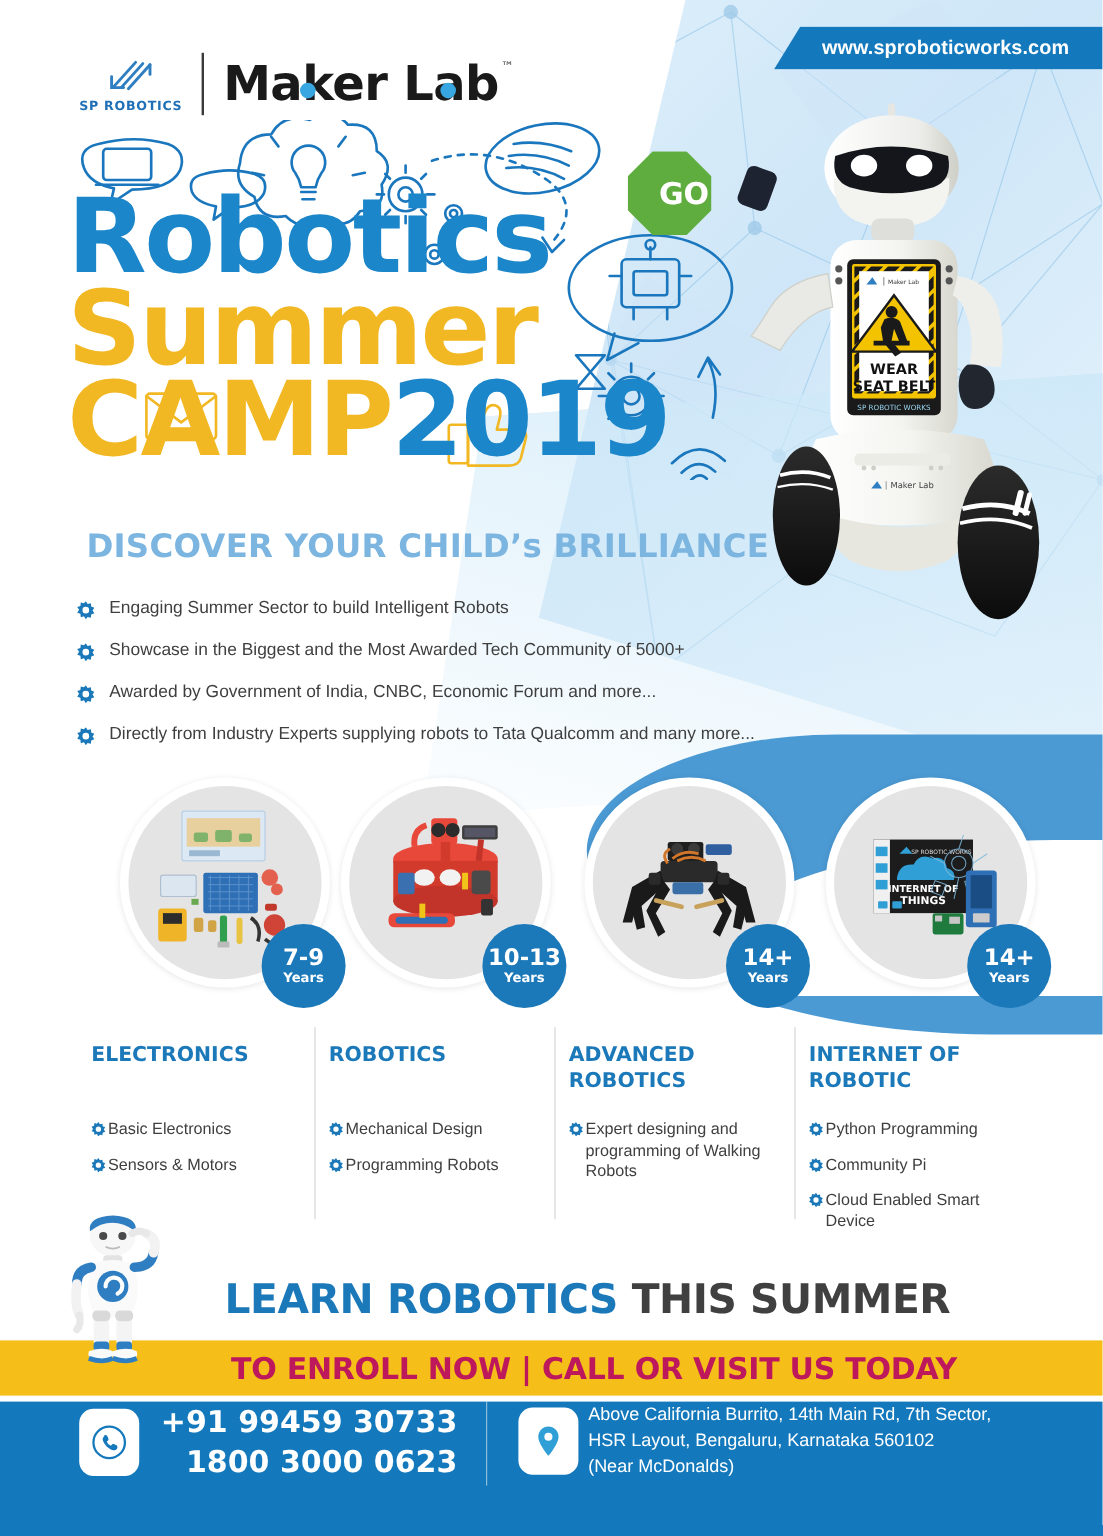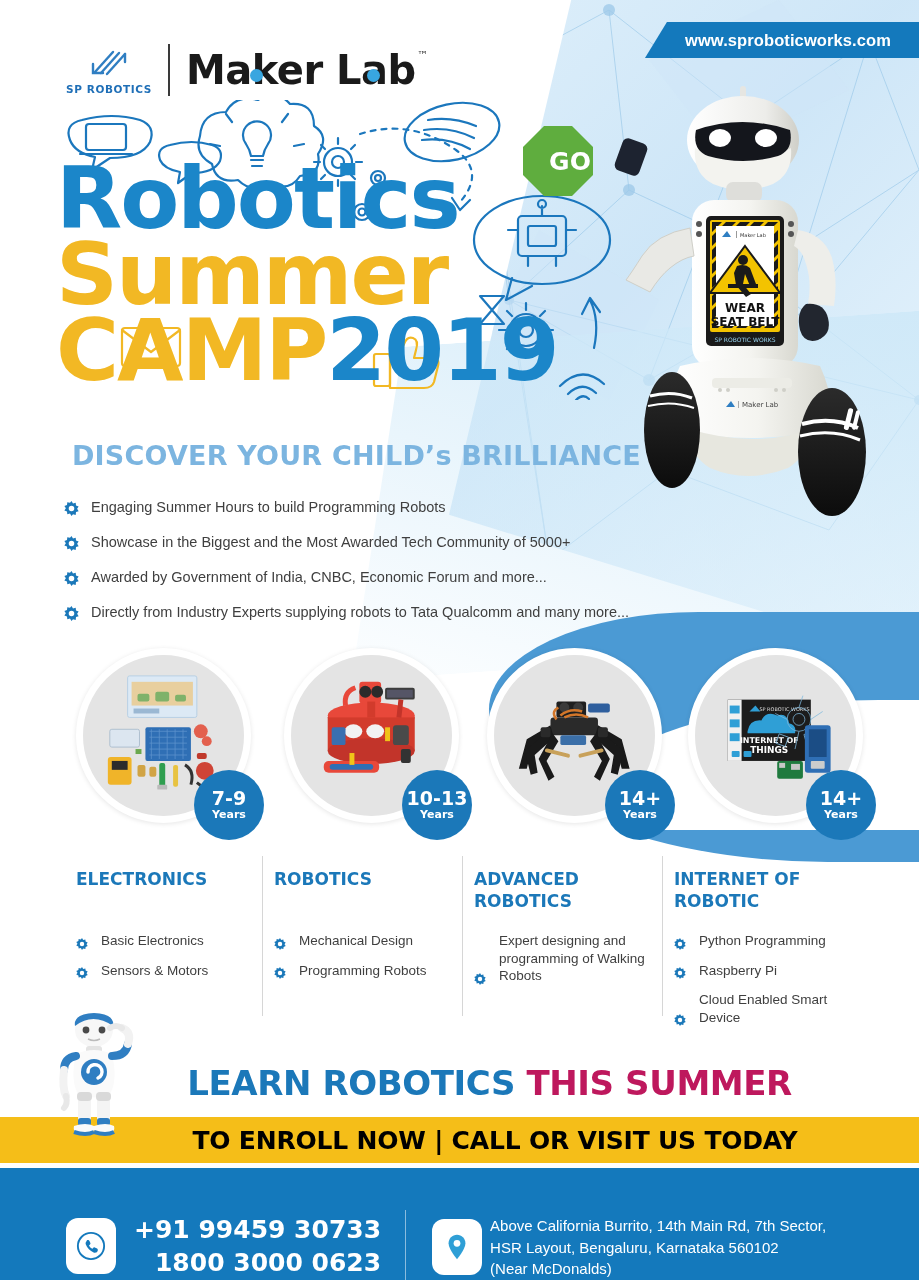--- a/index.html
+++ b/index.html
@@ -167,21 +167,21 @@
   .gear { flex: 0 0 auto; width: 15px; height: 15px; margin-top: 3px; }
   .gear svg { width: 100%; height: 100%; display: block; }
   .benefit-text {
     font-size: 14.5px; color: #3f3f3f; line-height: 1.25;
     font-family: "Liberation Sans", sans-serif;
   }
 
   
   .courses { position: absolute; top: 648px; left: 0; width: 919px; height: 220px; z-index: 4; }
   .course-circle-wrap { position: absolute; top: 0; width: 200px; height: 205px; }
-  .cc-1 { left: 76px; }
+  .cc-1 { left: 100px; }
   .cc-2 { left: 284px; }
   .cc-3 { left: 487px; }
   .cc-4 { left: 688px; }
   .circle {
     position: absolute; top: 0; left: 0;
     width: 175px; height: 175px;
     border-radius: 50%;
     background: #e4e4e4;
     border: 7px solid #ffffff;
     box-shadow: 0 1px 5px rgba(0,0,0,.10);
@@ -219,67 +219,67 @@
   }
   .cc1 { padding-left: 14px; }
   .course-title {
     font-size: 17px; font-weight: 700; color: #1b78b9;
     font-family: "DejaVu Sans", sans-serif;
     line-height: 1.3;
     min-height: 46px;
   }
   .feature-list { margin-top: 18px; }
   .feature {
-    display: flex; align-items: flex-end; gap: 13px;
+    display: flex; align-items: flex-start; gap: 2px;
     margin-bottom: 5px;
     margin-top: 12px;
   }
   .feature .gear { width: 12px; height: 12px; margin-top: 3px; }
   .feature-text { font-size: 13.5px; color: #3f3f3f; line-height: 1.3; }
 
   
   .learn-band {
     position: absolute;
     top: 1052px; left: 0; width: 919px; height: 62px;
     display: flex; align-items: center; justify-content: center;
     z-index: 5;
   }
   .learn-text {
     font-size: 34px; font-weight: 700;
     font-family: "DejaVu Sans", sans-serif;
     letter-spacing: -.4px;
     margin-left: 60px;
   }
   .learn-blue { color: #1b78b9; }
-  .learn-yellow { color: #be185d; }
+  .learn-yellow { color: #404040; }
 
   .enroll-band {
     position: absolute;
     top: 1117px; left: 0; width: 919px; height: 46px;
     background: #f5be18;
     display: flex; align-items: center; justify-content: center;
     z-index: 4;
   }
   .enroll-text {
-    font-size: 25px; font-weight: 700; color: #000000;
+    font-size: 25px; font-weight: 700; color: #be185d;
     font-family: "DejaVu Sans", sans-serif;
     letter-spacing: -.2px;
     margin-left: 71px;
   }
 
   
   .nao-robot { position: absolute; top: 1010px; left: 28px; width: 130px; height: 140px; z-index: 6; }
   .nao-robot svg { width: 100%; height: 100%; }
 
   
   .footer {
     position: absolute;
     top: 1168px; left: 0; width: 919px; height: 112px;
     background: #1479bc;
-    display: flex; align-items: flex-end;
+    display: flex; align-items: flex-start;
     z-index: 4;
   }
   .foot-phone { display: flex; align-items: center; gap: 18px; padding-left: 66px; }
   .foot-icon {
     width: 50px; height: 56px;
     background: #ffffff; border-radius: 12px;
     display: flex; align-items: center; justify-content: center;
     flex: 0 0 auto;
   }
   .foot-icon svg { width: 30px; height: 30px; }
@@ -538,21 +538,21 @@
 
   <div class="headline">DISCOVER YOUR CHILD’s BRILLIANCE</div>
 
   <div class="benefits">
     <div class="benefit">
       <span class="gear">
         <svg viewBox="0 0 20 20">
             <path fill="#1b78b9" d="M10 0l2 3.2 3.6-.9.4 3.7 3.5 1.3-2 3.1 2 3.1-3.5 1.3-.4 3.7-3.6-.9L10 20l-2-3.2-3.6.9-.4-3.7L.5 12.7l2-3.1-2-3.1L4 5.2l.4-3.7L8 2.4 10 0zm0 6.3a3.7 3.7 0 100 7.4 3.7 3.7 0 000-7.4z"></path>
           </svg>
       </span>
-      <span class="benefit-text">Engaging Summer Hours to build Programming Robots</span>
+      <span class="benefit-text">Engaging Summer Sector to build Intelligent Robots</span>
     </div>
     <div class="benefit">
       <span class="gear">
         <svg viewBox="0 0 20 20">
             <path fill="#1b78b9" d="M10 0l2 3.2 3.6-.9.4 3.7 3.5 1.3-2 3.1 2 3.1-3.5 1.3-.4 3.7-3.6-.9L10 20l-2-3.2-3.6.9-.4-3.7L.5 12.7l2-3.1-2-3.1L4 5.2l.4-3.7L8 2.4 10 0zm0 6.3a3.7 3.7 0 100 7.4 3.7 3.7 0 000-7.4z"></path>
           </svg>
       </span>
       <span class="benefit-text">Showcase in the Biggest and the Most Awarded Tech Community of 5000+</span>
     </div>
     <div class="benefit">
@@ -811,21 +811,21 @@
               </svg>
           </span>
           <span class="feature-text">Python Programming</span>
         </div>
         <div class="feature">
           <span class="gear">
             <svg viewBox="0 0 20 20">
                 <path fill="#1b78b9" d="M10 0l2 3.2 3.6-.9.4 3.7 3.5 1.3-2 3.1 2 3.1-3.5 1.3-.4 3.7-3.6-.9L10 20l-2-3.2-3.6.9-.4-3.7L.5 12.7l2-3.1-2-3.1L4 5.2l.4-3.7L8 2.4 10 0zm0 6.3a3.7 3.7 0 100 7.4 3.7 3.7 0 000-7.4z"></path>
               </svg>
           </span>
-          <span class="feature-text">Raspberry Pi</span>
+          <span class="feature-text">Community Pi</span>
         </div>
         <div class="feature">
           <span class="gear">
             <svg viewBox="0 0 20 20">
                 <path fill="#1b78b9" d="M10 0l2 3.2 3.6-.9.4 3.7 3.5 1.3-2 3.1 2 3.1-3.5 1.3-.4 3.7-3.6-.9L10 20l-2-3.2-3.6.9-.4-3.7L.5 12.7l2-3.1-2-3.1L4 5.2l.4-3.7L8 2.4 10 0zm0 6.3a3.7 3.7 0 100 7.4 3.7 3.7 0 000-7.4z"></path>
               </svg>
           </span>
           <span class="feature-text">Cloud Enabled Smart Device</span>
         </div>
       </div>

